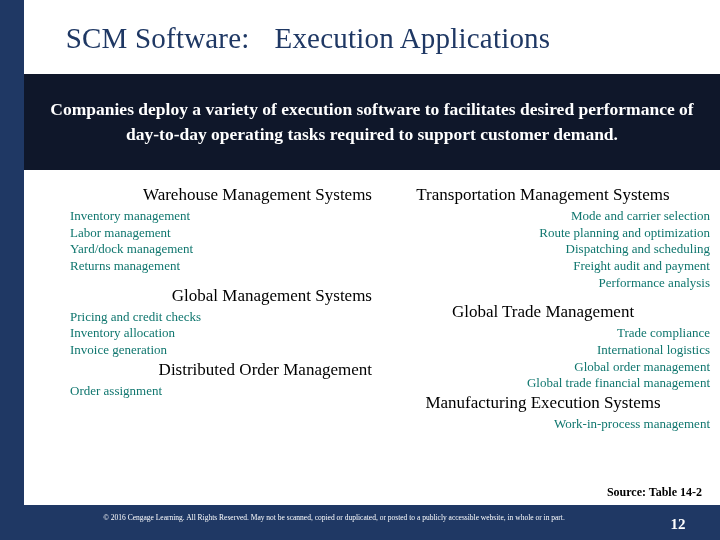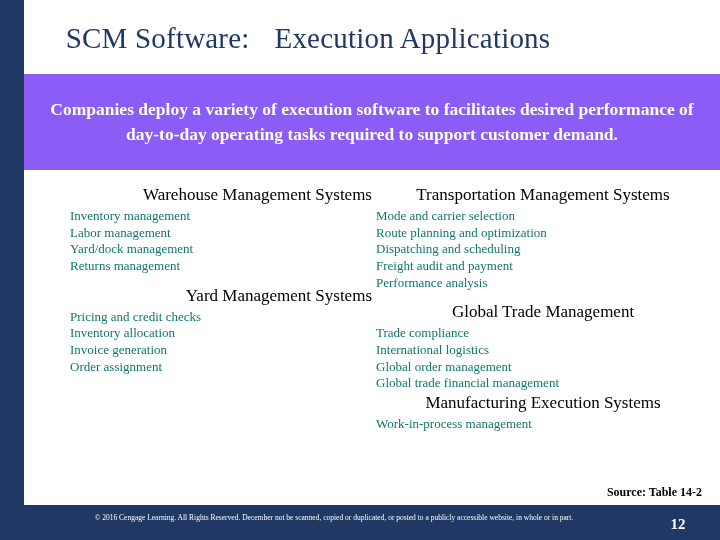--- a/index.html
+++ b/index.html
@@ -55,21 +55,21 @@
   .title .title-sub {
     font-weight: normal;
   }
   
   .subtitle-band {
     position: absolute;
     left: 24px;
     top: 74px;
     width: 696px;
     height: 96px;
-    background: #8b5cf6;
+    background: #0f172a;
     color: #ffffff;
     display: flex;
     align-items: center;
     justify-content: center;
   }
   .subtitle-text {
     width: 672px;
     text-align: center;
     font-size: 17.5px;
     font-weight: bold;
@@ -122,21 +122,21 @@
   .item {
     font-size: 13px;
     color: #0f766e;
     line-height: 1.28;
   }
   .col-left .item {
     text-align: left;
     padding-left: 28px;
   }
   .col-right .item {
-    text-align: left;
+    text-align: right;
   }
   
   .source {
     position: absolute;
     right: 18px;
     top: 485px;
     font-size: 12px;
     color: #000000;
     font-weight: bold;
   }
@@ -191,25 +191,26 @@
   <div class="content">
     <div class="cols">
 
       <div class="col col-left">
         <div class="head">Warehouse Management Systems</div>
         <div class="item">Inventory management</div>
         <div class="item">Labor management</div>
         <div class="item">Yard/dock management</div>
         <div class="item">Returns management</div>
 
-        <div class="head spaced">Yard Management Systems</div>
+        <div class="head spaced">Global Management Systems</div>
         <div class="item">Pricing and credit checks</div>
         <div class="item">Inventory allocation</div>
         <div class="item">Invoice generation</div>
 
+        <div class="head">Distributed Order Management</div>
         <div class="item">Order assignment</div>
       </div>
 
       <div class="col col-right">
         <div class="head">Transportation Management Systems</div>
         <div class="item">Mode and carrier selection</div>
         <div class="item">Route planning and optimization</div>
         <div class="item">Dispatching and scheduling</div>
         <div class="item">Freight audit and payment</div>
         <div class="item">Performance analysis</div>
@@ -223,16 +224,16 @@
         <div class="head">Manufacturing Execution Systems</div>
         <div class="item">Work-in-process management</div>
       </div>
 
     </div>
   </div>
 
   <div class="source">Source: Table 14-2</div>
 
   <div class="footer"></div>
-  <div class="copyright">© 2016 Cengage Learning. All Rights Reserved. December not be scanned, copied or duplicated, or posted to a publicly accessible website, in whole or in part.</div>
+  <div class="copyright">© 2016 Cengage Learning. All Rights Reserved. May not be scanned, copied or duplicated, or posted to a publicly accessible website, in whole or in part.</div>
   <div class="page-number">12</div>
 
 </div>
 
 </body></html>

